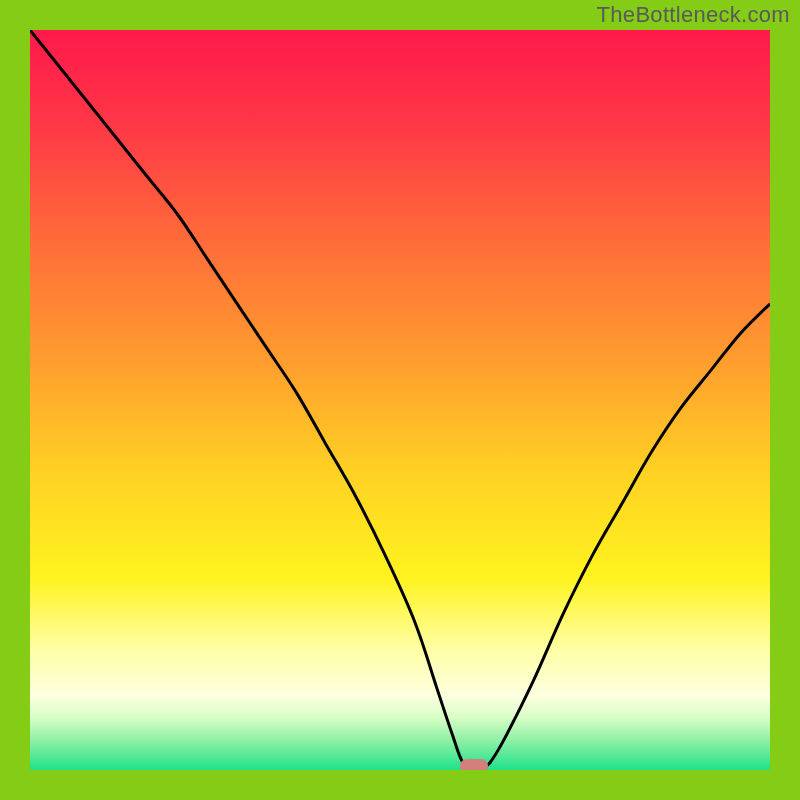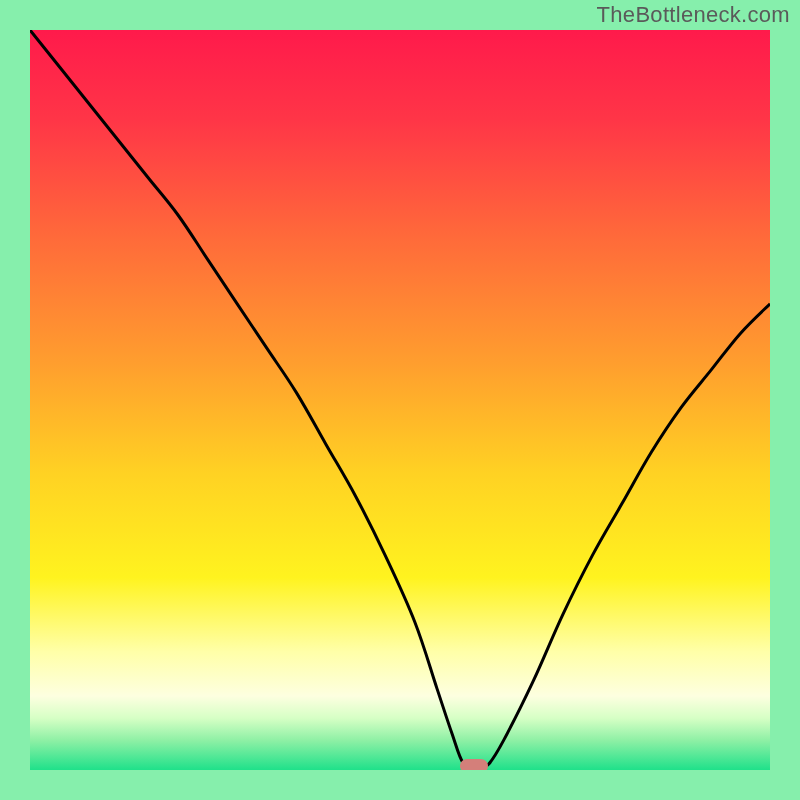--- a/index.html
+++ b/index.html
@@ -8,21 +8,21 @@
     width: 800px;
     height: 800px;
     background: #000;
     overflow: hidden;
     font-family: Arial, Helvetica, sans-serif;
   }
   .frame {
     position: relative;
     width: 800px;
     height: 800px;
-    background: #86efac;
+    background: #84cc16;
   }
   .watermark {
     position: absolute;
     top: 2px;
     right: 10px;
     color: #5a5a5a;
     font-size: 22px;
     font-weight: 500;
     letter-spacing: 0.3px;
     z-index: 5;

